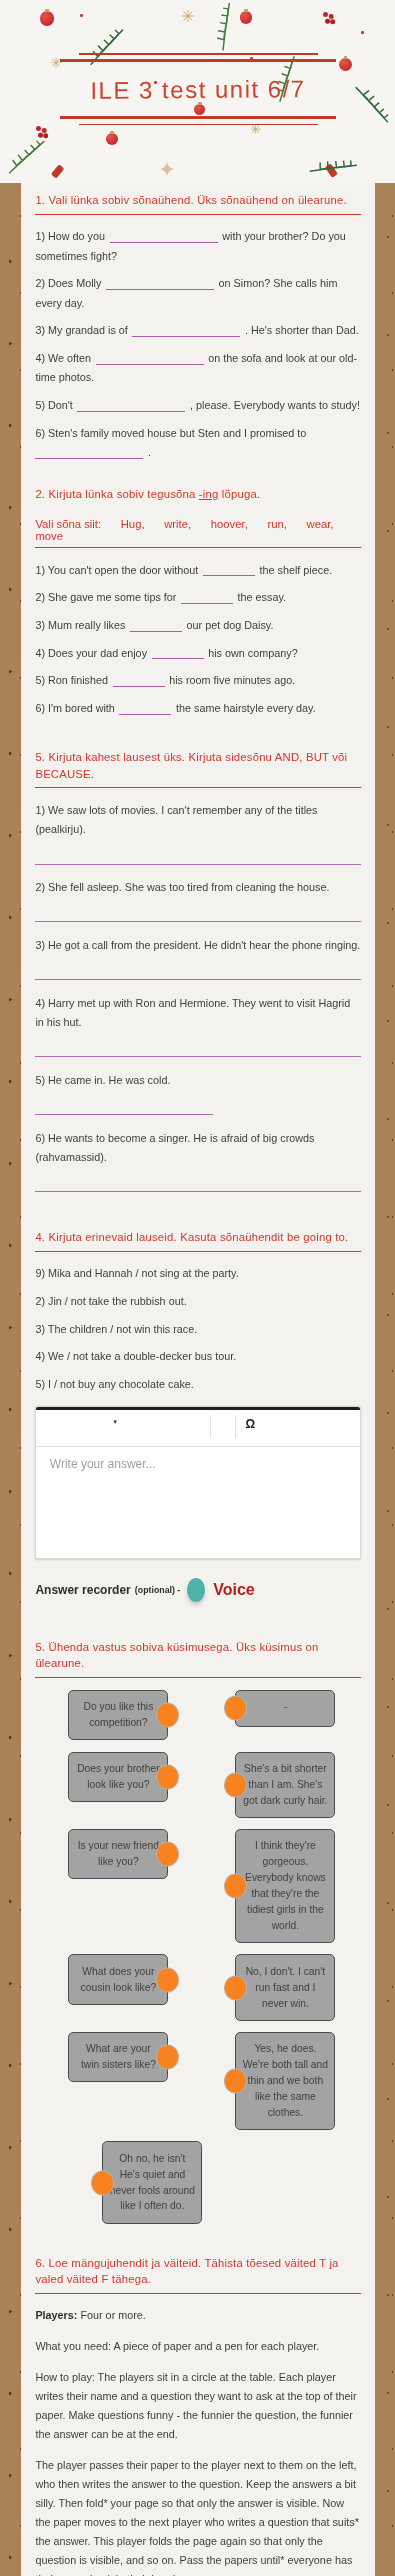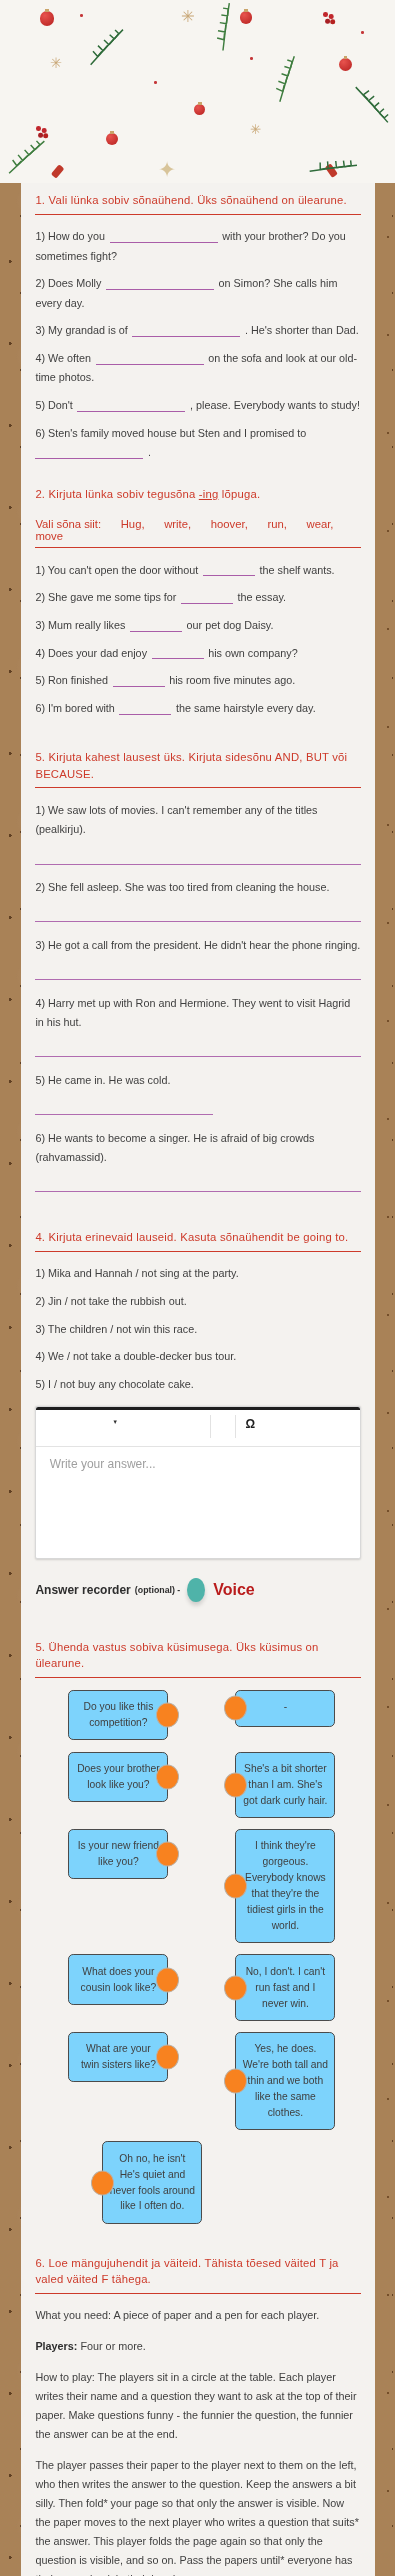--- a/index.html
+++ b/index.html
@@ -79,21 +79,21 @@
   .recorder { display:flex; align-items:center; margin-top:18.5px; }
   .rec-label { font-weight:bold; font-size:12px; color:#2e2e2e; }
   .rec-opt { font-weight:bold; font-size:8.8px; color:#2e2e2e; margin-left:4.1px; }
   .voice-dot { width:17.5px; height:24px; background:#4fb3a9; border-radius:50%;
                margin:0 8.2px 0 7.2px; box-shadow:0 3.6px 4.6px rgba(0,0,0,.15); cursor:pointer; }
   .rec-voice { font-weight:bold; font-size:16px; color:#b91c1c; }
 
   
   .m-row { display:flex; align-items:flex-start; margin-bottom:11.3px; }
   .m-box { position:relative; width:100px; border:1px solid #4b4b4b; border-radius:5.2px;
-           background:#7dd3fc; padding:8.2px 6.2px; text-align:center;
+           background:#a3a3a3; padding:8.2px 6.2px; text-align:center;
            color:#3f3f3f; font-size:10.3px; line-height:1.55; min-height:37px; }
   .m-left { margin-left:33px; }
   .m-right { margin-left:67px; }
   .dot { position:absolute; width:23px; height:25px; background:#f8821f;
          border:1px solid #b9b0a6; border-radius:50%; top:50%; transform:translateY(-50%); cursor:pointer; }
   .dot-r { right:-12px; } .dot-l { left:-12px; }
 
   
   .para { color:#3f3f3f; font-size:10.8px; line-height:1.75; margin-bottom:12.4px; }
   .para b { color:#2e2e2e; }
@@ -150,20 +150,27 @@
         <path d="M25,36 l-4,-14 M25,36 l12,-6 M40,30 l-5,-14 M40,30 l13,-6 M56,24 l-5,-13 M56,24 l13,-6 M71,18 l-5,-12 M71,18 l12,-6 M84,12 l-4,-10"></path>
       </g>
     </svg>
   <svg class="deco" style="left:309px;top:155px;transform:rotate(15deg);" width="49" height="25" viewBox="0 0 100 50">
       <g stroke="#2f6b3a" stroke-width="3" fill="none">
         <path d="M5,45 Q50,25 95,8"></path>
         <path d="M25,36 l-4,-14 M25,36 l12,-6 M40,30 l-5,-14 M40,30 l13,-6 M56,24 l-5,-13 M56,24 l13,-6 M71,18 l-5,-12 M71,18 l12,-6 M84,12 l-4,-10"></path>
       </g>
     </svg>
 
+  <div class="title-wrap">
+    <div class="tline thin"></div>
+    <div class="tline thick"></div>
+    <div class="banner-title">ILE 3 test unit 6/7</div>
+    <div class="tline thick b"></div>
+    <div class="tline thin b"></div>
+  </div>
 </div>
 
 <div class="card">
 
   <div>
     <div class="task-heading">1. Vali lünka sobiv sõnaühend. Üks sõnaühend on ülearune.</div>
     <hr class="red-rule">
     <p class="qtext q-item"><span>1) How do you</span><span class="blank w-lg"></span><span>with your brother? Do you sometimes fight?</span></p>
     <p class="qtext q-item"><span>2) Does Molly</span><span class="blank w-lg"></span><span>on Simon? She calls him every day.</span></p>
     <p class="qtext q-item"><span>3) My grandad is of</span><span class="blank w-lg"></span><span>. He's shorter than Dad.</span></p>
@@ -177,21 +184,21 @@
     <div class="wordbank">
       <span>Vali sõna siit:</span>
       <span>Hug,</span>
         <span>write,</span>
         <span>hoover,</span>
         <span>run,</span>
         <span>wear,</span>
         <span>move</span>
     </div>
     <hr class="red-rule">
-    <p class="qtext q-item"><span>1) You can't open the door without</span><span class="blank w-sm"></span><span>the shelf wants.</span></p>
+    <p class="qtext q-item"><span>1) You can't open the door without</span><span class="blank w-sm"></span><span>the shelf piece.</span></p>
     <p class="qtext q-item"><span>2) She gave me some tips for</span><span class="blank w-sm"></span><span>the essay.</span></p>
     <p class="qtext q-item"><span>3) Mum really likes</span><span class="blank w-sm"></span><span>our pet dog Daisy.</span></p>
     <p class="qtext q-item"><span>4) Does your dad enjoy</span><span class="blank w-sm"></span><span>his own company?</span></p>
     <p class="qtext q-item"><span>5) Ron finished</span><span class="blank w-sm"></span><span>his room five minutes ago.</span></p>
     <p class="qtext q-item"><span>6) I'm bored with</span><span class="blank w-sm"></span><span>the same hairstyle every day.</span></p>
   </div>
 
   <div class="section gap-md">
     <div class="task-heading">5. Kirjuta kahest lausest üks. Kirjuta sidesõnu AND, BUT või BECAUSE.</div>
     <hr class="red-rule">
@@ -205,21 +212,21 @@
     <div class="ans-line"></div>
     <p class="qtext">5) He came in. He was cold.</p>
     <div class="ans-line short"></div>
     <p class="qtext">6) He wants to become a singer. He is afraid of big crowds (rahvamassid).</p>
     <div class="ans-line"></div>
   </div>
 
   <div class="section gap-lg">
     <div class="task-heading">4. Kirjuta erinevaid lauseid. Kasuta sõnaühendit be going to.</div>
     <hr class="red-rule">
-    <p class="qtext q-item">1) Mika and Hannah / not sing at the party.</p>
+    <p class="qtext q-item">9) Mika and Hannah / not sing at the party.</p>
     <p class="qtext q-item">2) Jin / not take the rubbish out.</p>
     <p class="qtext q-item">3) The children / not win this race.</p>
     <p class="qtext q-item">4) We / not take a double-decker bus tour.</p>
     <p class="qtext q-item">5) I / not buy any chocolate cake.</p>
 
     <div class="editor">
       <div class="ed-top"></div>
       <div class="ed-toolbar">
         <span class="ed-caret">▾</span>
         <span class="ed-div d1"></span>
@@ -262,21 +269,21 @@
       <div class="m-box m-right"><span class="dot dot-l"></span><span>Yes, he does. We're both tall and thin and we both like the same clothes.</span></div>
     </div>
     <div class="m-row">
       <div class="m-box m-right"><span class="dot dot-l"></span><span>Oh no, he isn't He's quiet and never fools around like I often do.</span></div>
     </div>
   </div>
 
   <div class="section gap-md">
     <div class="task-heading">6. Loe mängujuhendit ja väiteid. Tähista tõesed väited T ja valed väited F tähega.</div>
     <hr class="red-rule">
+    <p class="para"><b>Players:</b><span> Four or more.</span></p>
     <p class="para">What you need: A piece of paper and a pen for each player.</p>
-    <p class="para"><b>Players:</b><span> Four or more.</span></p>
     <p class="para">How to play: The players sit in a circle at the table. Each player writes their name and a question they want to ask at the top of their paper. Make questions funny - the funnier the question, the funnier the answer can be at the end.</p>
     <p class="para">The player passes their paper to the player next to them on the left, who then writes the answer to the question. Keep the answers a bit silly. Then fold* your page so that only the answer is visible. Now the paper moves to the next player who writes a question that suits* the answer. This player folds the page again so that only the question is visible, and so on. Pass the papers until* everyone has their paper back in their hand.</p>
 
   </div>
 
 </div>
 
 
 </body></html>

